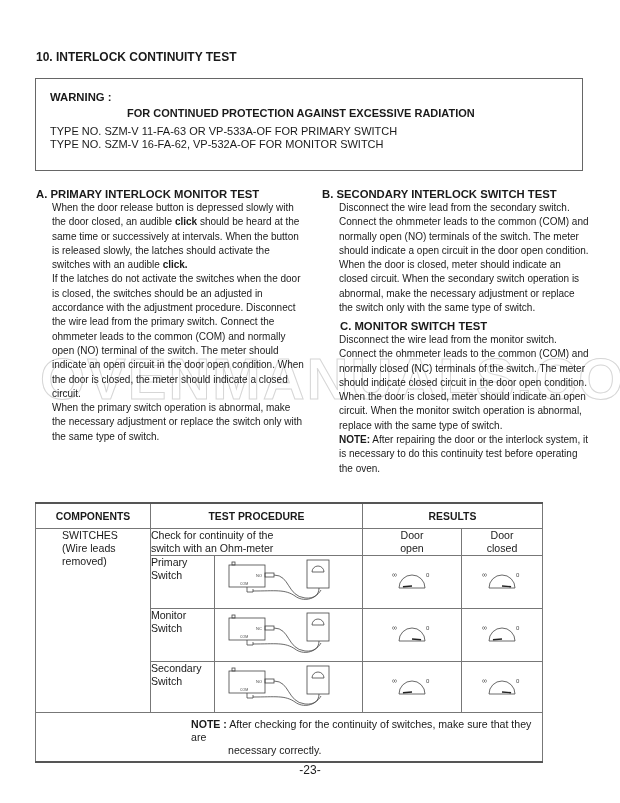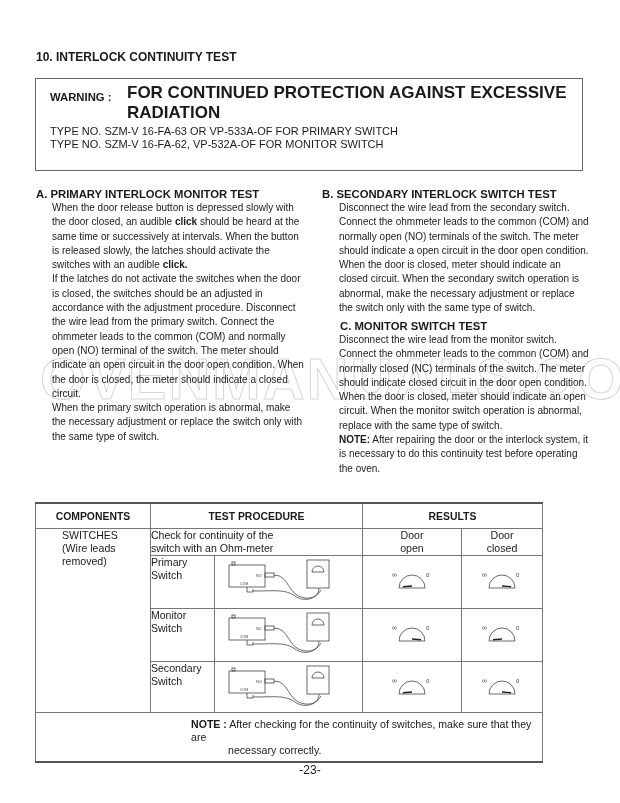--- a/index.html
+++ b/index.html
@@ -3,21 +3,21 @@
 <meta charset="utf-8">
 <style>
   html, body { margin: 0; padding: 0; background: #ffffff; }
   body { width: 620px; height: 803px; position: relative; overflow: hidden;
          font-family: "Liberation Sans", sans-serif; color: #1a1a1a; }
   .abs { position: absolute; }
   .title { left: 36px; top: 50px; font-size: 12px; font-weight: bold; }
   .warnbox { left: 35px; top: 78px; width: 548px; height: 93px;
              border: 1.5px solid #666; box-sizing: border-box; }
   .warn-label { left: 14px; top: 12px; font-size: 11.3px; font-weight: bold; }
-  .warn-l1 { left: 91px; top: 4px; font-size: 17px; font-weight: bold; }
+  .warn-l1 { left: 91px; top: 28px; font-size: 11px; font-weight: bold; }
   .warn-l2 { left: 91px; top: 27px; font-size: 11.3px; font-weight: bold; }
   .type-line { left: 14px; font-size: 11px; }
   .sec-head { font-size: 11.3px; font-weight: bold; }
   .para { font-size: 10px; line-height: 14.3px; }
   .para b { font-weight: bold; }
   .watermark { left: 40px; top: 345px; font-size: 58px; font-weight: bold;
                color: transparent; -webkit-text-stroke: 1px #d6d6d6; letter-spacing: 2px;
                white-space: nowrap; pointer-events: none; }
   table.tst { position: absolute; left: 35px; top: 502px; width: 508px; border-collapse: collapse;
               font-size: 10.6px; }
@@ -31,21 +31,21 @@
   svg text { font-family: "Liberation Sans", sans-serif; }
 </style>
 </head>
 <body>
 
 <div class="abs title">10. INTERLOCK CONTINUITY TEST</div>
 
 <div class="abs warnbox">
   <div class="abs warn-label">WARNING :</div>
   <div class="abs warn-l1">FOR CONTINUED PROTECTION AGAINST EXCESSIVE RADIATION</div>
-  <div class="abs type-line" style="top:46px">TYPE NO. SZM-V 16-FA-63 OR VP-533A-OF FOR PRIMARY SWITCH</div>
+  <div class="abs type-line" style="top:46px">TYPE NO. SZM-V 11-FA-63 OR VP-533A-OF FOR PRIMARY SWITCH</div>
   <div class="abs type-line" style="top:59px">TYPE NO. SZM-V 16-FA-62, VP-532A-OF FOR MONITOR SWITCH</div>
 </div>
 
 <div class="abs watermark">OVENMANUALS.COM</div>
 
 <div class="abs sec-head" style="left:36px; top:188px;">A. PRIMARY INTERLOCK MONITOR TEST</div>
 <div class="abs para" style="left:52px; top:201px; width:255px;">
   <div><span>When the door release button is depressed slowly with the door closed, an audible </span><b>click</b><span> should be heard at the same time or successively at intervals. When the button is released slowly, the latches should activate the switches with an audible </span><b>click.</b></div>
   <div>If the latches do not activate the switches when the door is closed, the switches should be an adjusted in accordance with the adjustment procedure. Disconnect the wire lead from the primary switch. Connect the ohmmeter leads to the common (COM) and normally open (NO) terminal of the switch. The meter should indicate an open circuit in the door open condition. When the door is closed, the meter should indicate a closed circuit.</div>
   <div>When the primary switch operation is abnormal, make the necessary adjustment or replace the switch only with the same type of switch.</div>

